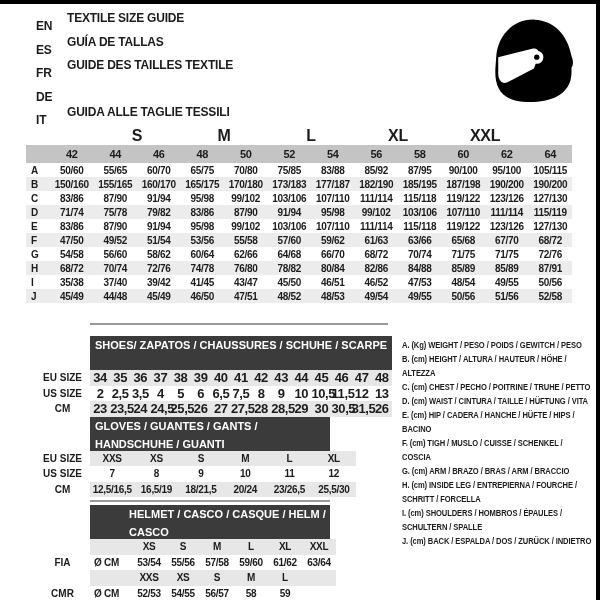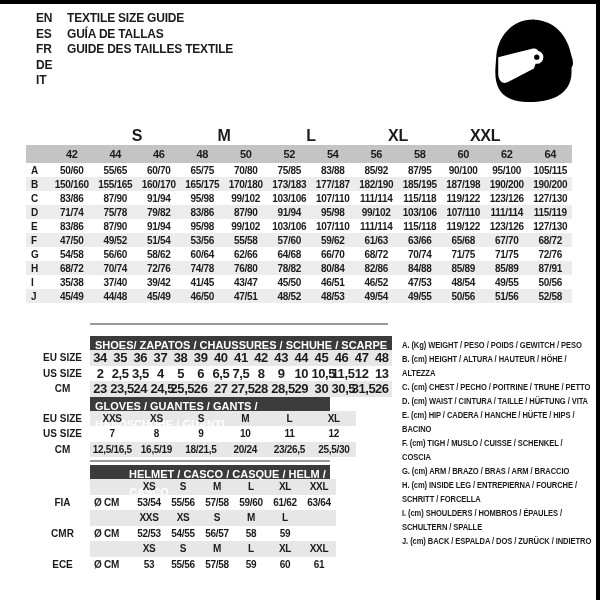--- a/index.html
+++ b/index.html
@@ -5,40 +5,40 @@
   * { margin:0; padding:0; box-sizing:border-box; }
   html,body { width:600px; height:600px; }
   body { position:relative; background:#fff; color:#1b1b1b;
          font-family:"Liberation Sans","DejaVu Sans",sans-serif; overflow:hidden; }
 
   .top-border   { position:absolute; left:0; top:0; width:600px; height:4px; background:#000; }
   .right-border { position:absolute; right:0; top:0; width:4px; height:600px; background:#000; }
 
   .lang-block { position:absolute; left:36px; top:11px; }
   .lang-row   { display:flex; font-weight:700; font-size:12px; line-height:15.5px; letter-spacing:-0.2px; }
-  .lang-code  { width:31px; }
+  .lang-code  { width:31px;margin-top:8px; }
 
   .helmet-icon { position:absolute; left:486px; top:14px; width:94px; height:94px; }
 
   table { border-collapse:collapse; table-layout:fixed; }
   th,td { padding:0; font-weight:700; text-align:center; white-space:nowrap; }
 
   .main-table { position:absolute; left:26px; top:127px; width:546px; letter-spacing:-0.3px; }
   .main-table .lblcol { width:24px; }
   .main-table thead tr.sizesrow th { height:18px; font-size:11px; background:#c4c4c4; }
   .main-table tbody td { height:14px; font-size:10px; }
   .main-table tbody tr:nth-child(even) { background:#ececec; }
   .main-table tbody td.lbl { text-align:left; padding-left:5px; }
 
   .rule { position:absolute; height:2px; background:#9a9a9a; }
   #rule-top { left:90px; top:323px; width:298px; }
 
   .bottom-left { position:absolute; left:24px; top:336px; }
   .bar { margin-left:66px; background:#3b3b3b; color:#fff; font-weight:700;
-         font-size:11px; height:14px; line-height:18px; padding-left:5px; text-align:left; }
+         font-size:11px; height:34px; line-height:18px; padding-left:5px; text-align:left; }
   .bar.shoes-bar  { width:302px; }
   .bar.gloves-bar { width:240px; }
   .bar.helmet-bar { width:240px;padding-left:39px; }
 
   .sub { letter-spacing:-0.3px; }
   .sub td { font-size:10px; height:15.5px; }
   .sub td.lbl { text-align:center; padding-left:11px; font-size:10px; background:#fff; letter-spacing:0; }
   .sub td.shade { background:#e7e7e7; }
   .sub td.unit { text-align:left; padding-left:4px;margin-left:40px; }
   table.shoes  { width:368px; } .shoes  td:not(.lbl) { font-size:13px; letter-spacing:-0.4px; }
@@ -70,20 +70,21 @@
     </div>
     <div class="lang-row">
       <span class="lang-code">FR</span>
       <span>GUIDE DES TAILLES TEXTILE</span>
     </div>
     <div class="lang-row">
       <span class="lang-code">DE</span>
     </div>
     <div class="lang-row">
       <span class="lang-code">IT</span>
+      <span>GUIDA ALLE TAGLIE TESSILI</span>
     </div>
   </div>
 
 <svg class="helmet-icon" viewBox="0 0 100 100">
   <path fill="#000" d="M52 6 C29 5 13 23 11 44 L10 58 C9 76 15 88 31 92 C45 95 63 94 75 88 C85 83 91 74 91 62 L91 57 C93 54 93 50 91 45 C87 22 72 7 52 6 Z"></path>
   <path fill="#fff" d="M13 46 L49 37 C54 36 57 39 56 44 L51 58 L22 73 C17 75 13 70 13 63 Z"></path>
   <circle cx="54" cy="46" r="7" fill="#fff"></circle>
   <circle cx="54" cy="46" r="2.8" fill="#000"></circle>
 </svg>
 

